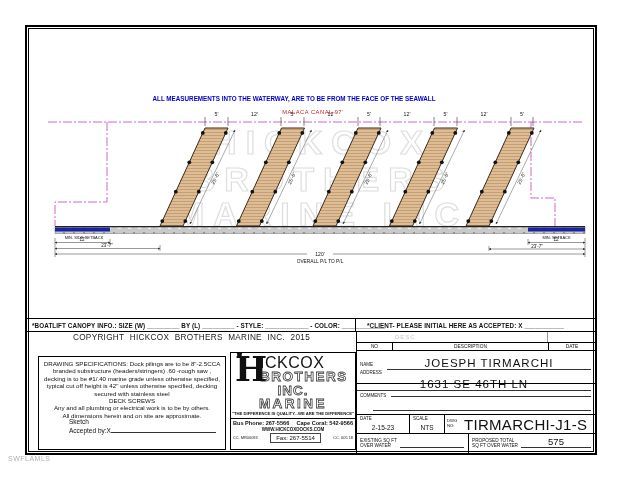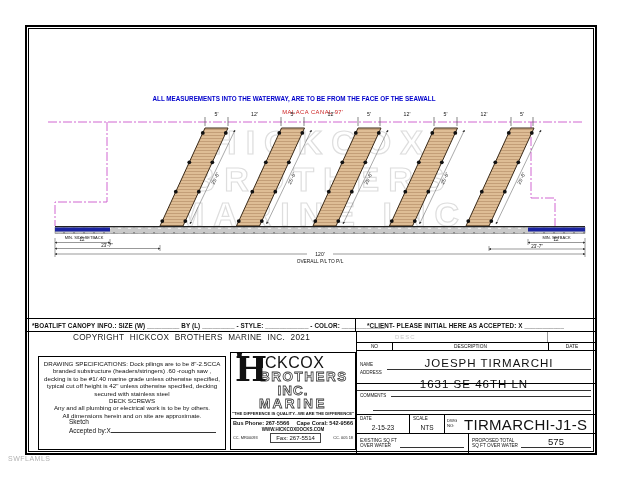--- a/index.html
+++ b/index.html
@@ -197,21 +197,21 @@
     <div class="c1">
         <span>*BOATLIFT CANOPY INFO.: SIZE (W) _________ BY (L) _________ - STYLE: ____________ - COLOR: ____________</span>
       </div>
     <div class="c2">
         <span>*CLIENT- PLEASE INITIAL HERE AS ACCEPTED: X ___________</span>
       </div>
   </div>
 
   <div class="left-col">
     <div class="copyright">
-      <div>COPYRIGHT  HICKCOX  BROTHERS  MARINE  INC.  2021</div>
+      <div>COPYRIGHT  HICKCOX  BROTHERS  MARINE  INC.  2015</div>
     </div>
 
     <div class="specs">
       <div>DRAWING SPECIFICATIONS: Dock pilings are to be 8"-2.5CCA branded substructure  (headers/stringers) .60 -rough saw , decking is to be #1/.40 marine grade unless otherwise specified, typical cut off height is 42" unless otherwise specified, decking secured with stainless steel</div>
       <div>DECK SCREWS</div>
       <div>Any and all plumbing or electrical work is to be by others.</div>
       <div>All dimensions herein and on site are approximate.</div>
       <div class="sk">
         <div>Sketch</div>
         <div><span>Accepted by:X</span><span class="sig-line"></span></div>

